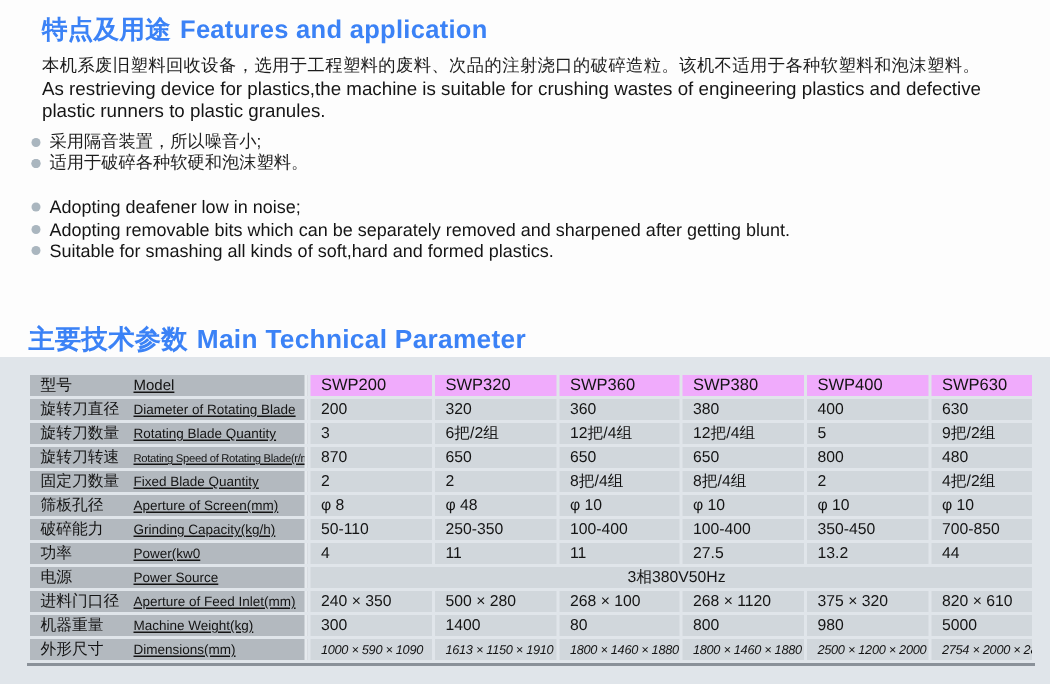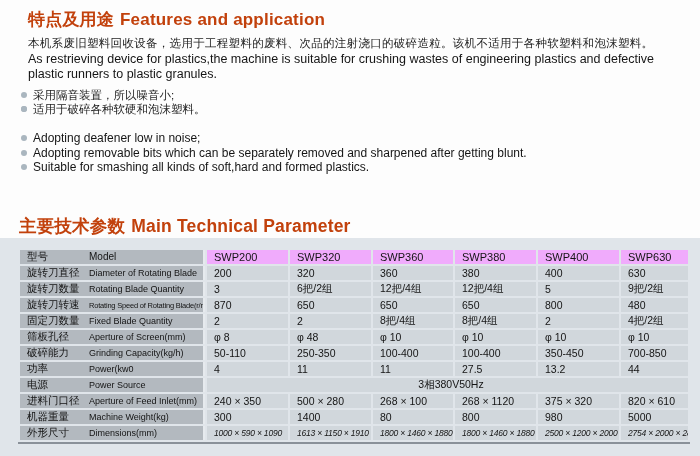--- a/index.html
+++ b/index.html
@@ -1,20 +1,20 @@
 <!DOCTYPE html>
 <html><head>
 <meta charset="utf-8">
 <style>
   html,body{margin:0;padding:0;background:#ffffff;}
   .page{position:relative;width:700px;height:456px;overflow:hidden;background:#fdfdfd;
         font-family:"Liberation Sans","DejaVu Sans",sans-serif;}
 
   
-  .sec-title{position:absolute;font-weight:bold;color:#c2410c;white-space:nowrap;letter-spacing:.2px;}
+  .sec-title{position:absolute;font-weight:bold;color:#3b82f6;white-space:nowrap;letter-spacing:.2px;}
   #title-features{left:28px;top:8px;font-size:17px;}
   #title-params{left:19px;top:214px;font-size:17.5px;}
   .sec-title .en{margin-left:6px;}
 
   
   .zh-para{position:absolute;left:28px;top:36px;font-size:11.5px;color:#1d1d1d;
            letter-spacing:.3px;white-space:nowrap;}
   .en-para{position:absolute;left:28px;top:52px;width:650px;font-size:12.5px;color:#151515;
            line-height:15px;}
 
@@ -27,21 +27,21 @@
   #bullets-zh li{line-height:14.3px;}
   #bullets-en{top:131px;font-size:12px;color:#151515;}
   #bullets-en li{line-height:14.5px;}
 
   
   .panel{position:absolute;left:0;top:238px;width:700px;height:218px;background:#e0e5ea;}
   table.tech{position:absolute;left:18px;top:248px;width:672px;table-layout:fixed;
              border-collapse:separate;border-spacing:2px;border-bottom:2px solid #8a9199;}
   table.tech td{height:13.5px;font-size:10.5px;color:#141414;padding:0 0 0 7px;
                 vertical-align:middle;overflow:hidden;white-space:nowrap;}
-  td.lab{background:#b3b9bf;border-right:2px solid #e6eaee;}
+  td.lab{background:#b3b9bf;border-right:2px solid #e6eaee;text-decoration:underline;}
   td.lab .zh{display:inline-block;width:62px;font-size:10.5px;}
   td.lab .en{font-size:9px;}
   td.lab .en.tiny{font-size:7.5px;letter-spacing:-.2px;}
   td.val{background:#d1d7dc;}
   tr.hdr td.val{background:#f0abfc;font-size:11px;}
   tr.hdr td.lab .en{font-size:10px;}
   td.val.small{font-size:8.5px;letter-spacing:-.2px;font-style:italic;}
   td.span-val{background:#d1d7dc;text-align:center;padding:0;}
 </style>
 </head>

